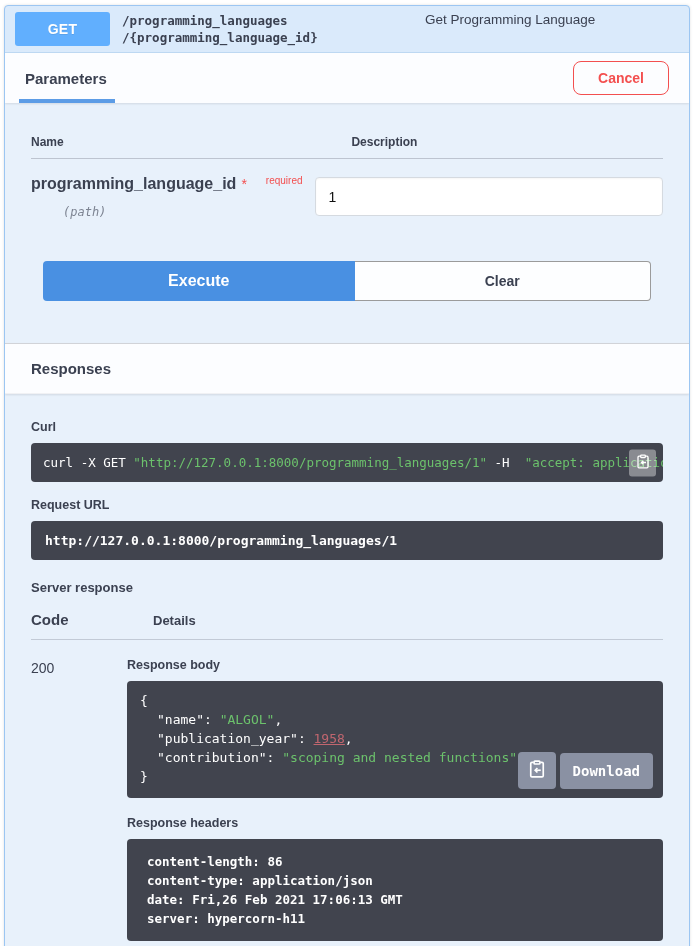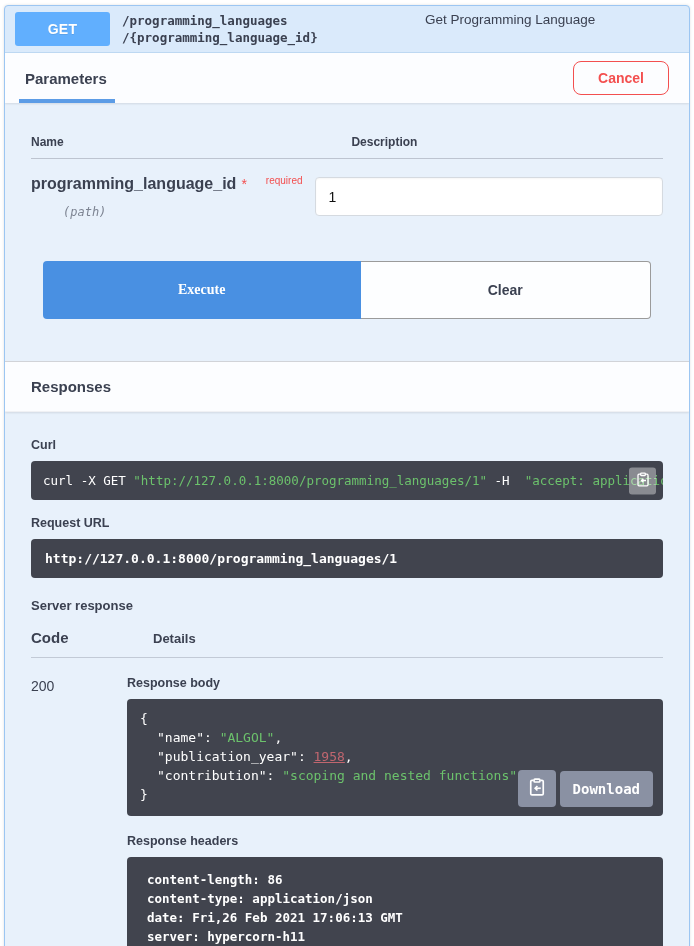--- a/index.html
+++ b/index.html
@@ -97,28 +97,28 @@
   .param-input {
     width: 100%; height: 39px;
     border: 1px solid #d5dae0; border-radius: 4px;
     padding: 0 12px; font-size: 14px; color: #111;
     font-family: inherit; background: #fff;
     box-shadow: 0 1px 2px rgba(0,0,0,.04) inset;
   }
   .execute-wrapper { display: flex; margin: 42px 12px 14px; }
   .btn-execute {
     flex: 1; background: var(--execute_blue, #4990e2);
-    color: #fff; font-weight: bold; font-size: 14px; font-family: Liberation Serif, serif;
-    border: none; border-radius: 4px 0 0 4px; padding: 11px 14px; cursor: pointer;
+    color: #fff; font-weight: bold; font-size: 16px; font-family: Liberation Sans, sans-serif;
+    border: none; border-radius: 4px 0 0 4px; padding: 11px 8px; cursor: pointer;
   }
   .btn-clear {
     flex: 1; background: #fdfeff; color: var(--text, #3b4151);
     font-weight: bold; font-size: 14px; font-family: inherit;
     border: 1px solid #9b9b9b; border-left: none;
-    border-radius: 0 4px 4px 0; padding: 20px 0; cursor: pointer;
+    border-radius: 0 4px 4px 0; padding: 11px 0; cursor: pointer;
   }
   
   .responses-inner { padding: 26px 26px 14px; }
   .block-label { font-size: 12.5px; font-weight: bold; margin-bottom: 9px; }
   .dark {
     background: var(--dark_bg, #41444e);
     border-radius: 4px; color: #fff;
     font-family: "DejaVu Sans Mono", "Liberation Mono", monospace;
   }
   .curl-block {

